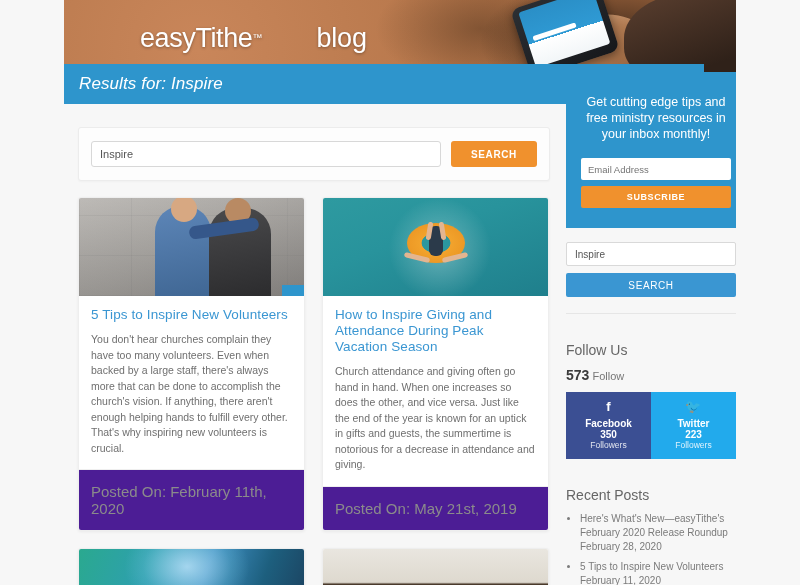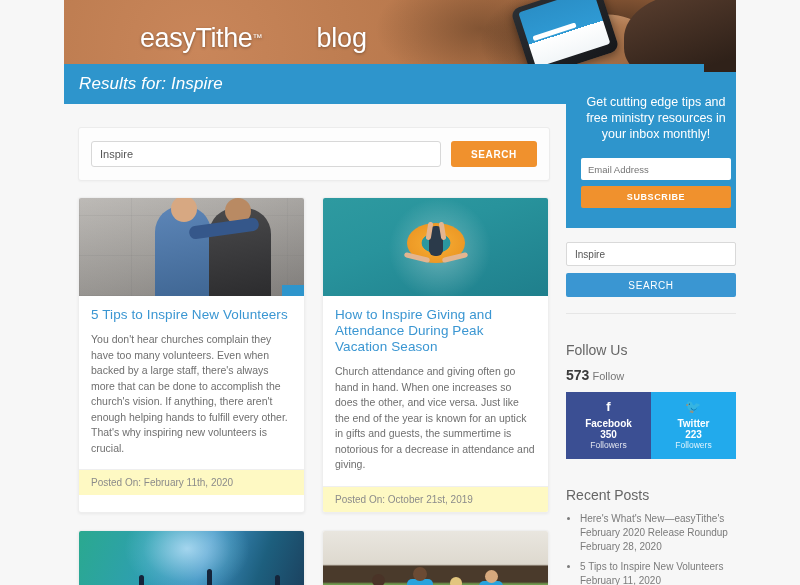--- a/index.html
+++ b/index.html
@@ -114,22 +114,22 @@
   .card-body { padding: 11px 12px 13px 12px; }
   .card-title {
     color: #3a96d2; font-size: 13.5px; line-height: 16px;
     font-weight: 400; letter-spacing: .1px; cursor: pointer;
   }
   .card-excerpt {
     margin-top: 9px; color: #6f6f6f; font-size: 10.5px; line-height: 15.5px;
   }
   .card-footer {
     border-top: 1px solid #efefef;
-    background: #fef9c3;
-    padding: 7px 12px; color: #8b8b8b; font-size: 10px;
+    background: #4c1d95;
+    padding: 13px 12px; color: #8b8b8b; font-size: 15px;
   }
   .tag-blue {
     position: absolute; right: 0; bottom: 0; width: 22px; height: 11px; background: #2e95cc;
   }
 
   
   .img-handshake {
     position: absolute; inset: 0;
     background:
       linear-gradient(180deg, rgba(255,255,255,.06), rgba(0,0,0,.1)),
@@ -289,21 +289,21 @@
           <div class="img-pool"></div>
           <div class="pool-ring"></div>
           <div class="pool-person"></div>
           <div class="pool-legs"></div>
           <div class="pool-arms"></div>
         </div>
         <div class="card-body">
           <div class="card-title">How to Inspire Giving and Attendance During Peak Vacation Season</div>
           <div class="card-excerpt">Church attendance and giving often go hand in hand. When one increases so does the other, and vice versa. Just like the end of the year is known for an uptick in gifts and guests, the summertime is notorious for a decrease in attendance and giving.</div>
         </div>
-        <div class="card-footer">Posted On: October 21st, 2019</div>
+        <div class="card-footer">Posted On: May 21st, 2019</div>
       </div>
 
       <div class="card">
         <div class="card-img">
           <div class="img-concert"></div>
 
           <div class="crowd-arm" style="left:60px;"></div>
           <div class="crowd-arm" style="left:128px; height:32px;"></div>
           <div class="crowd-arm" style="left:196px;"></div>
         </div>

